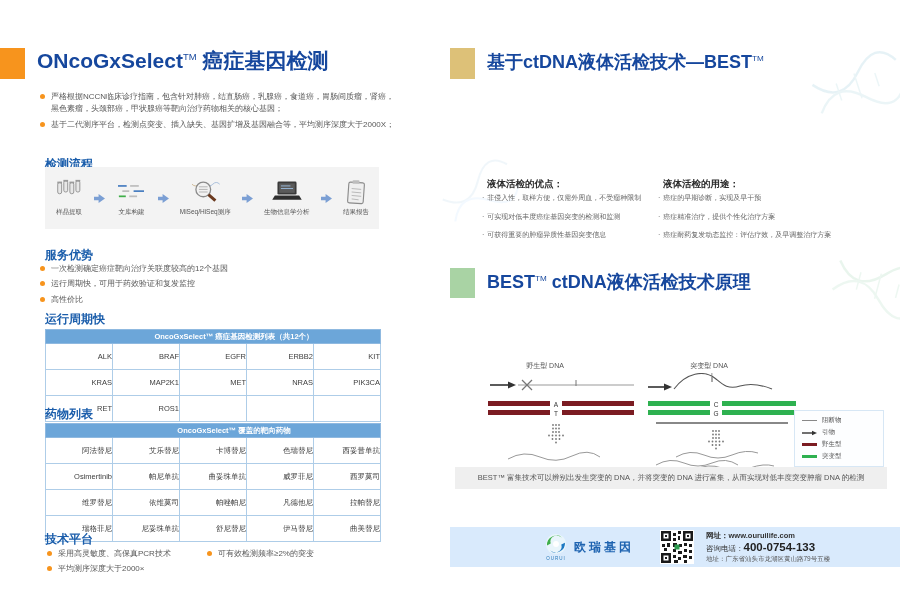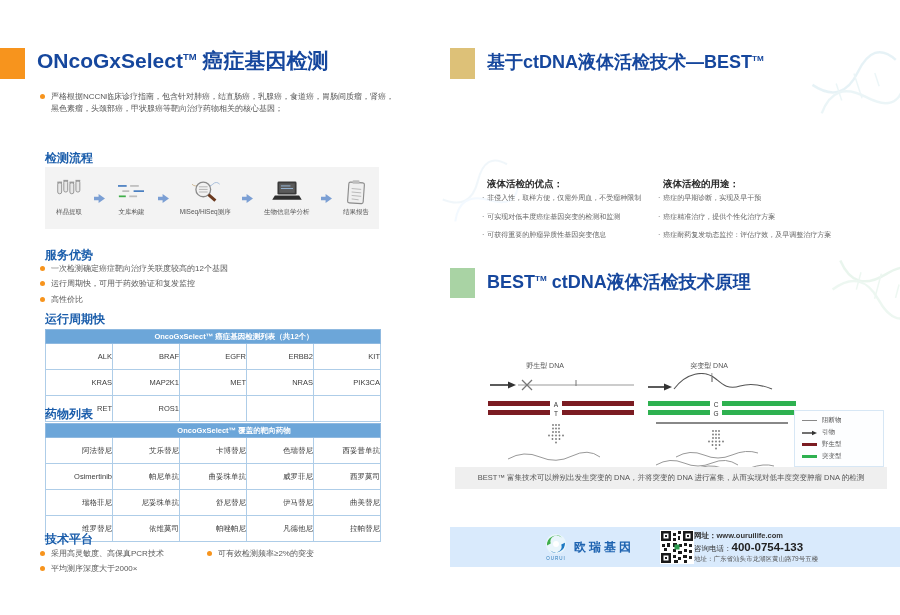--- a/index.html
+++ b/index.html
@@ -9,21 +9,21 @@
     font-family:"Liberation Sans","DejaVu Sans",sans-serif; overflow:hidden;
     color:#444;
   }
   
   .accent { position:absolute; width:25px; height:31px; }
   .accent.orange { background:#f7941d; }
   .accent.gold   { background:#ddc178; }
   .accent.green  { background:#a9d3a4; }
   
   .main-title { position:absolute; font-weight:bold; color:#16479d; letter-spacing:0; }
-  .main-title sup { font-size:0.45em; font-weight:bold;margin-top:36px; }
+  .main-title sup { font-size:0.45em; font-weight:normal;margin-top:36px; }
   .h2 { position:absolute; font-size:12px; font-weight:bold; color:#1a5dab; }
   
   .blist { position:absolute; list-style:none; }
   .blist li { display:flex; gap:6px; font-size:8px; color:#595959; line-height:1.55; margin-bottom:3px; }
   .blist .dot { flex:none; width:5px; height:5px; border-radius:50%; background:#f7941d; margin-top:3px; }
   
   .flow-box { position:absolute; background:#f3f3f3; display:flex; align-items:center; justify-content:space-between; padding:6px 10px; }
   .flow-step { display:flex; flex-direction:column; align-items:center; }
   .flow-step .lbl { font-size:6.5px; color:#555; margin-top:3px; white-space:nowrap; }
   
@@ -46,21 +46,21 @@
   .legend .lrow { display:flex; align-items:center; gap:5px; margin-bottom:3px; }
   .legend .lrow:last-child { margin-bottom:0; }
   .legend .txt { font-size:6.5px; color:#555; white-space:nowrap; }
   .sw { width:15px; height:2px; flex:none; }
   .summary-bar { display:flex; align-items:center; justify-content:center; font-size:7.5px; color:#555; }
   
   .footer { position:absolute; background:#d9eafc; display:flex; align-items:center; }
   .logo-wrap { display:flex; flex-direction:column; align-items:center; margin-left:95px; }
   .logo-en { font-size:4.5px; color:#2a7ab8; letter-spacing:1px; margin-top:1px; }
   .company { font-size:12px; font-weight:bold; color:#1e63b0; letter-spacing:3px; margin-left:7px; }
-  .contact { margin-left:0; line-height:1.25; }
+  .contact { margin-left:12px; line-height:1.25; }
   .c-line1 { font-size:7.5px; color:#333; font-weight:bold; }
   .c-line2 { font-size:7.5px; color:#333; }
   .c-line2 .phone { font-size:11.5px; font-weight:bold; color:#222; }
   .c-line3 { font-size:6.5px; color:#555; }
   .wm { position:absolute; opacity:0.5; pointer-events:none; }
 </style>
 </head>
 <body>
 
 <div class="page">
@@ -89,23 +89,27 @@
   <div class="main-title" style="left:37px;top:47px;font-size:21px">
     <span>ONcoGxSelect</span><sup>TM</sup>
     <span>癌症基因检测</span>
   </div>
 
   <ul class="blist" style="left:40px;top:91px;width:362px">
     <li>
         <span class="dot"></span>
         <span>严格根据NCCN临床诊疗指南，包含针对肺癌，结直肠癌，乳腺癌，食道癌，胃肠间质瘤，肾癌，黑色素瘤，头颈部癌，甲状腺癌等靶向治疗药物相关的核心基因；</span>
       </li>
-  </ul>
-
-  <div class="h2" style="left:45px;top:150px">检测流程</div>
+    <li>
+        <span class="dot"></span>
+        <span>基于二代测序平台，检测点突变、插入缺失、基因扩增及基因融合等，平均测序深度大于2000X；</span>
+      </li>
+  </ul>
+
+  <div class="h2" style="left:45px;top:156px">检测流程</div>
 
   <div class="flow-box" style="left:45px;top:167px;width:334px;height:62px">
     <div class="flow-step">
       <svg width="28" height="26" viewBox="0 0 32 30">
         <g stroke="#8a8a8a" stroke-width="1" fill="#e8e8e8">
           <rect x="3" y="4" width="4.5" height="13" rx="2"></rect>
             <rect x="10" y="2" width="4.5" height="13" rx="2"></rect>
             <rect x="17" y="4" width="4.5" height="13" rx="2"></rect>
             <rect x="24" y="2" width="4.5" height="13" rx="2"></rect>
         </g>
@@ -244,38 +248,38 @@
           <td>西妥昔单抗</td>
     </tr>
     <tr>
       <td>Osimertinib</td>
           <td>帕尼单抗</td>
           <td>曲妥珠单抗</td>
           <td>威罗菲尼</td>
           <td>西罗莫司</td>
     </tr>
     <tr>
+      <td>维罗替尼</td>
+          <td>依维莫司</td>
+          <td>帕唑帕尼</td>
+          <td>凡德他尼</td>
+          <td>拉帕替尼</td>
+    </tr>
+    <tr>
       <td>瑞格菲尼</td>
           <td>尼妥珠单抗</td>
           <td>舒尼替尼</td>
           <td>伊马替尼</td>
           <td>曲美替尼</td>
     </tr>
-    <tr>
-      <td>维罗替尼</td>
-          <td>依维莫司</td>
-          <td>帕唑帕尼</td>
-          <td>凡德他尼</td>
-          <td>拉帕替尼</td>
-    </tr>
   </tbody>
     </table>
 
   <div class="h2" style="left:45px;top:531px">技术平台</div>
-  <ul class="blist" style="left:40px;top:548px;width:165px">
+  <ul class="blist" style="left:47px;top:548px;width:165px">
     <li>
         <span class="dot"></span>
         <span>采用高灵敏度、高保真PCR技术</span>
       </li>
     <li>
         <span class="dot"></span>
         <span>平均测序深度大于2000×</span>
       </li>
   </ul>
   <ul class="blist" style="left:207px;top:548px;width:190px">

